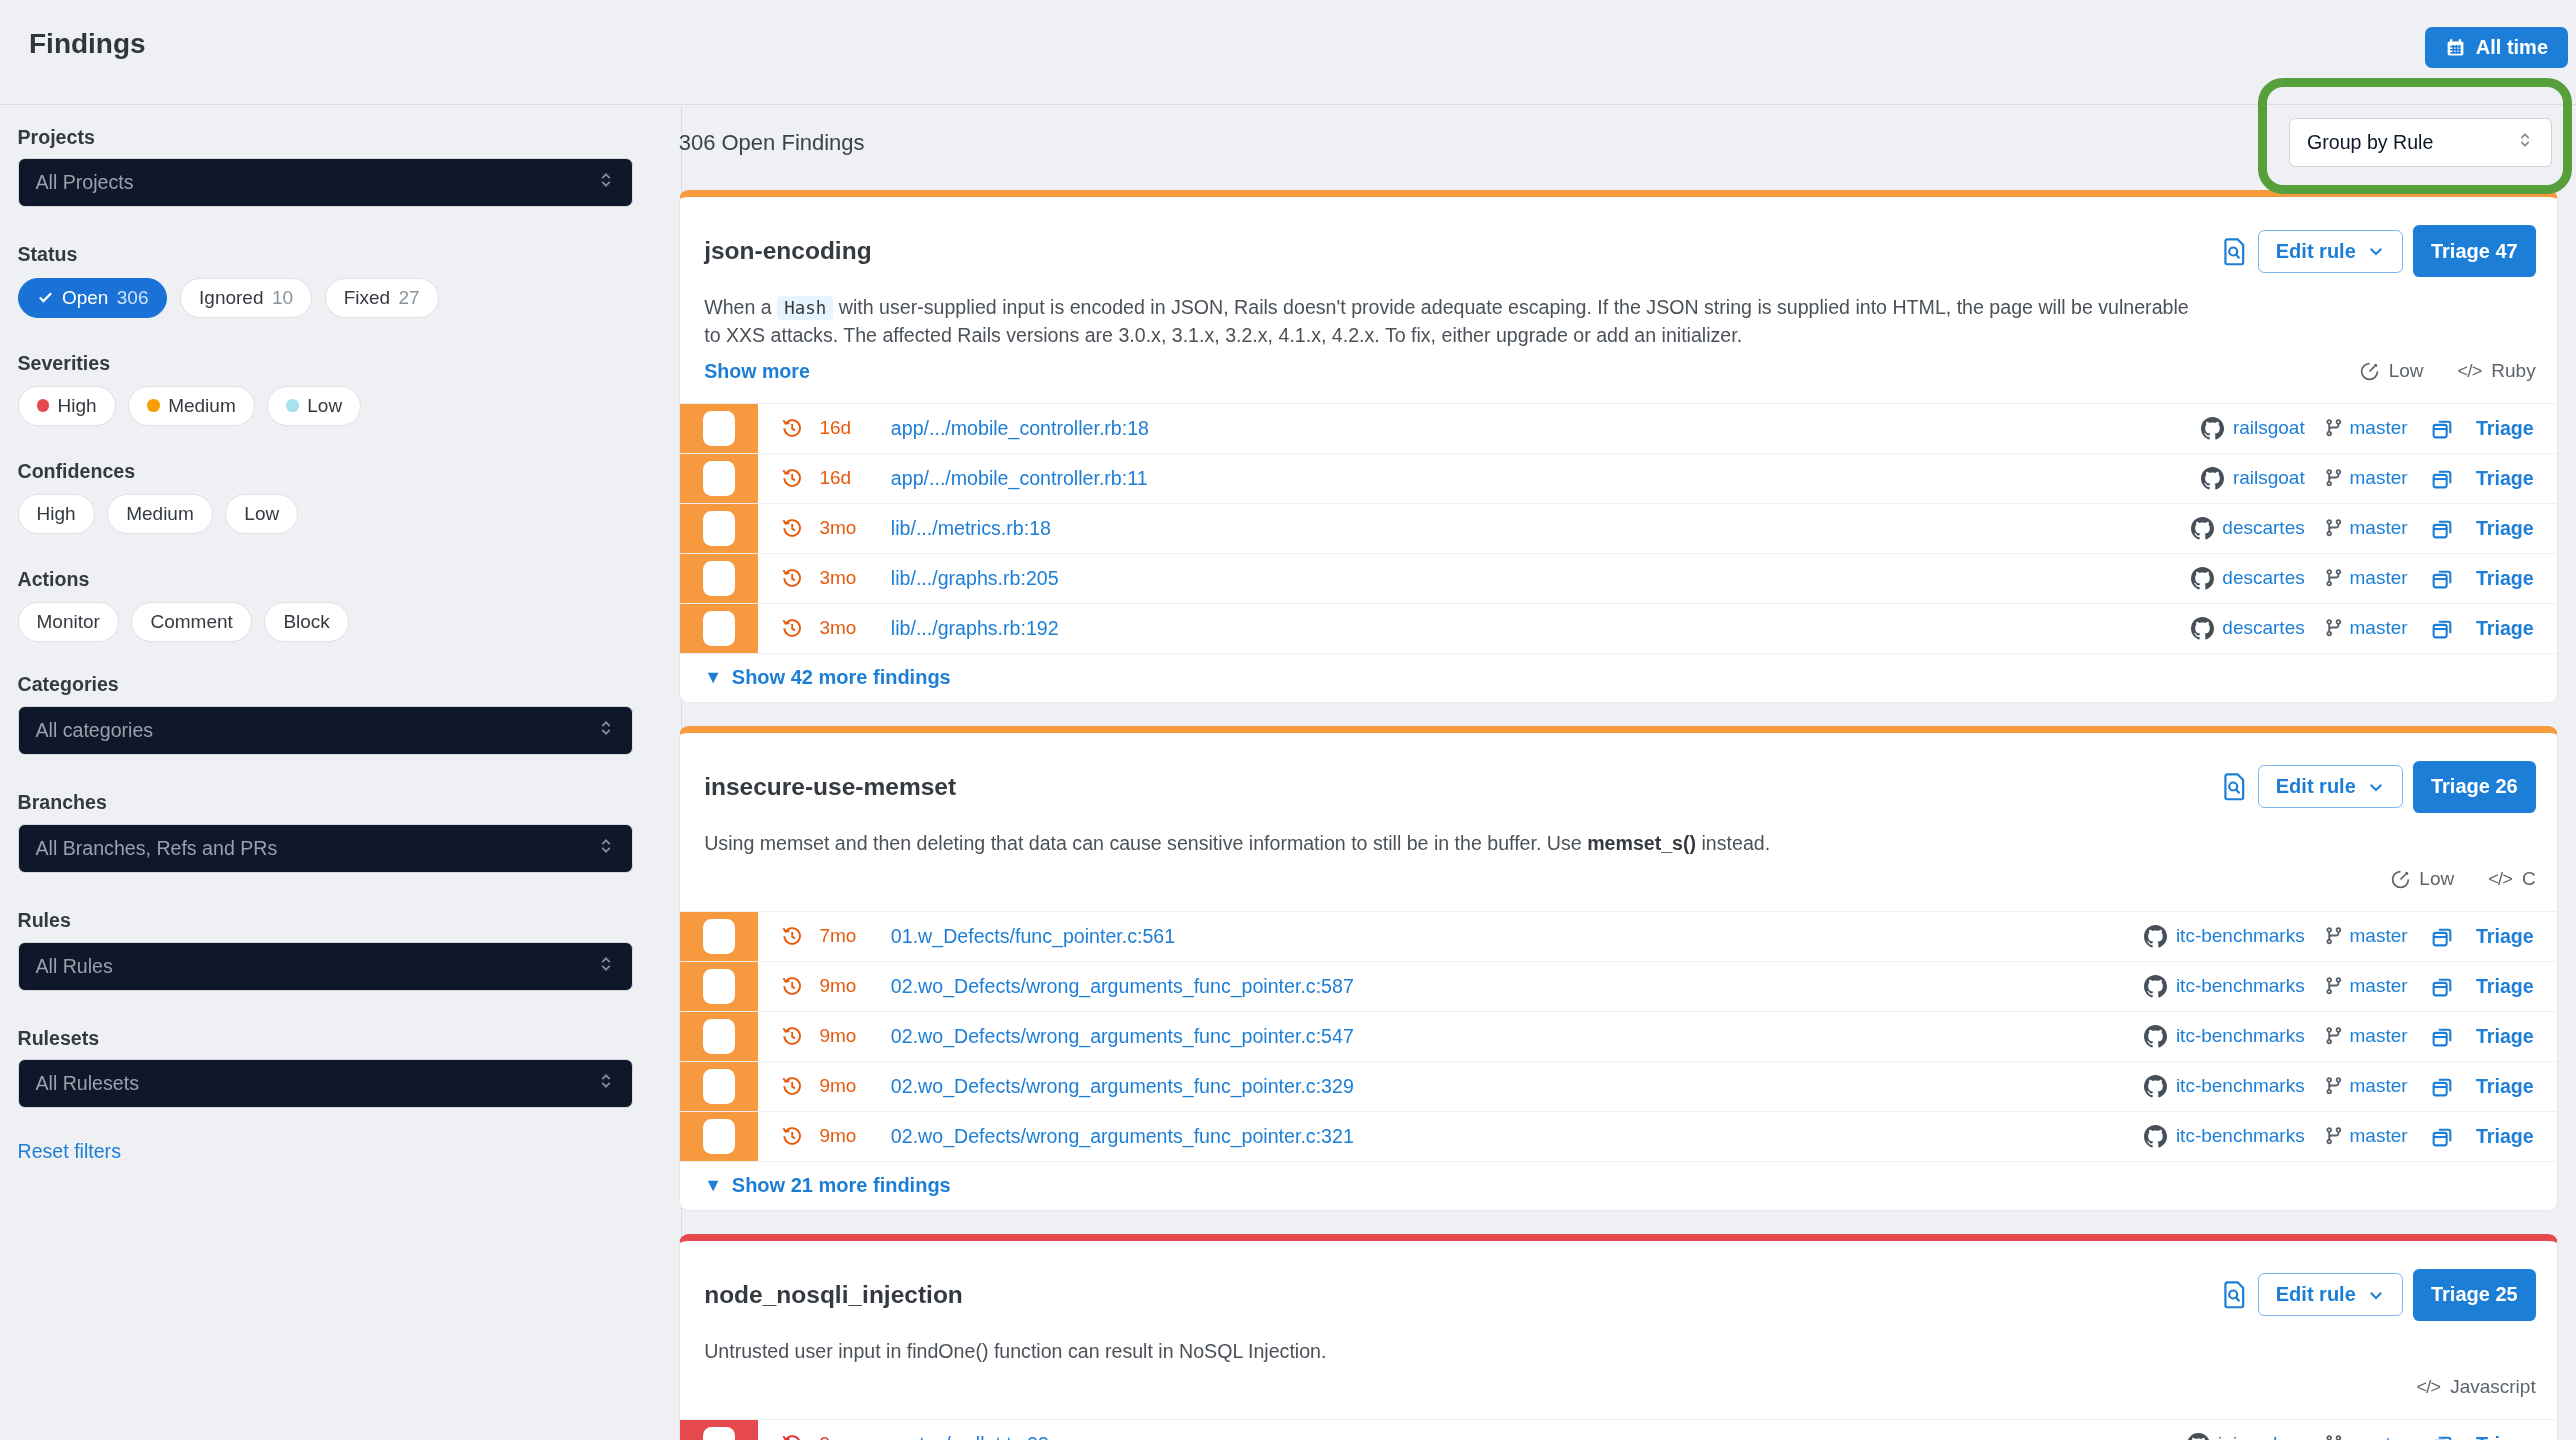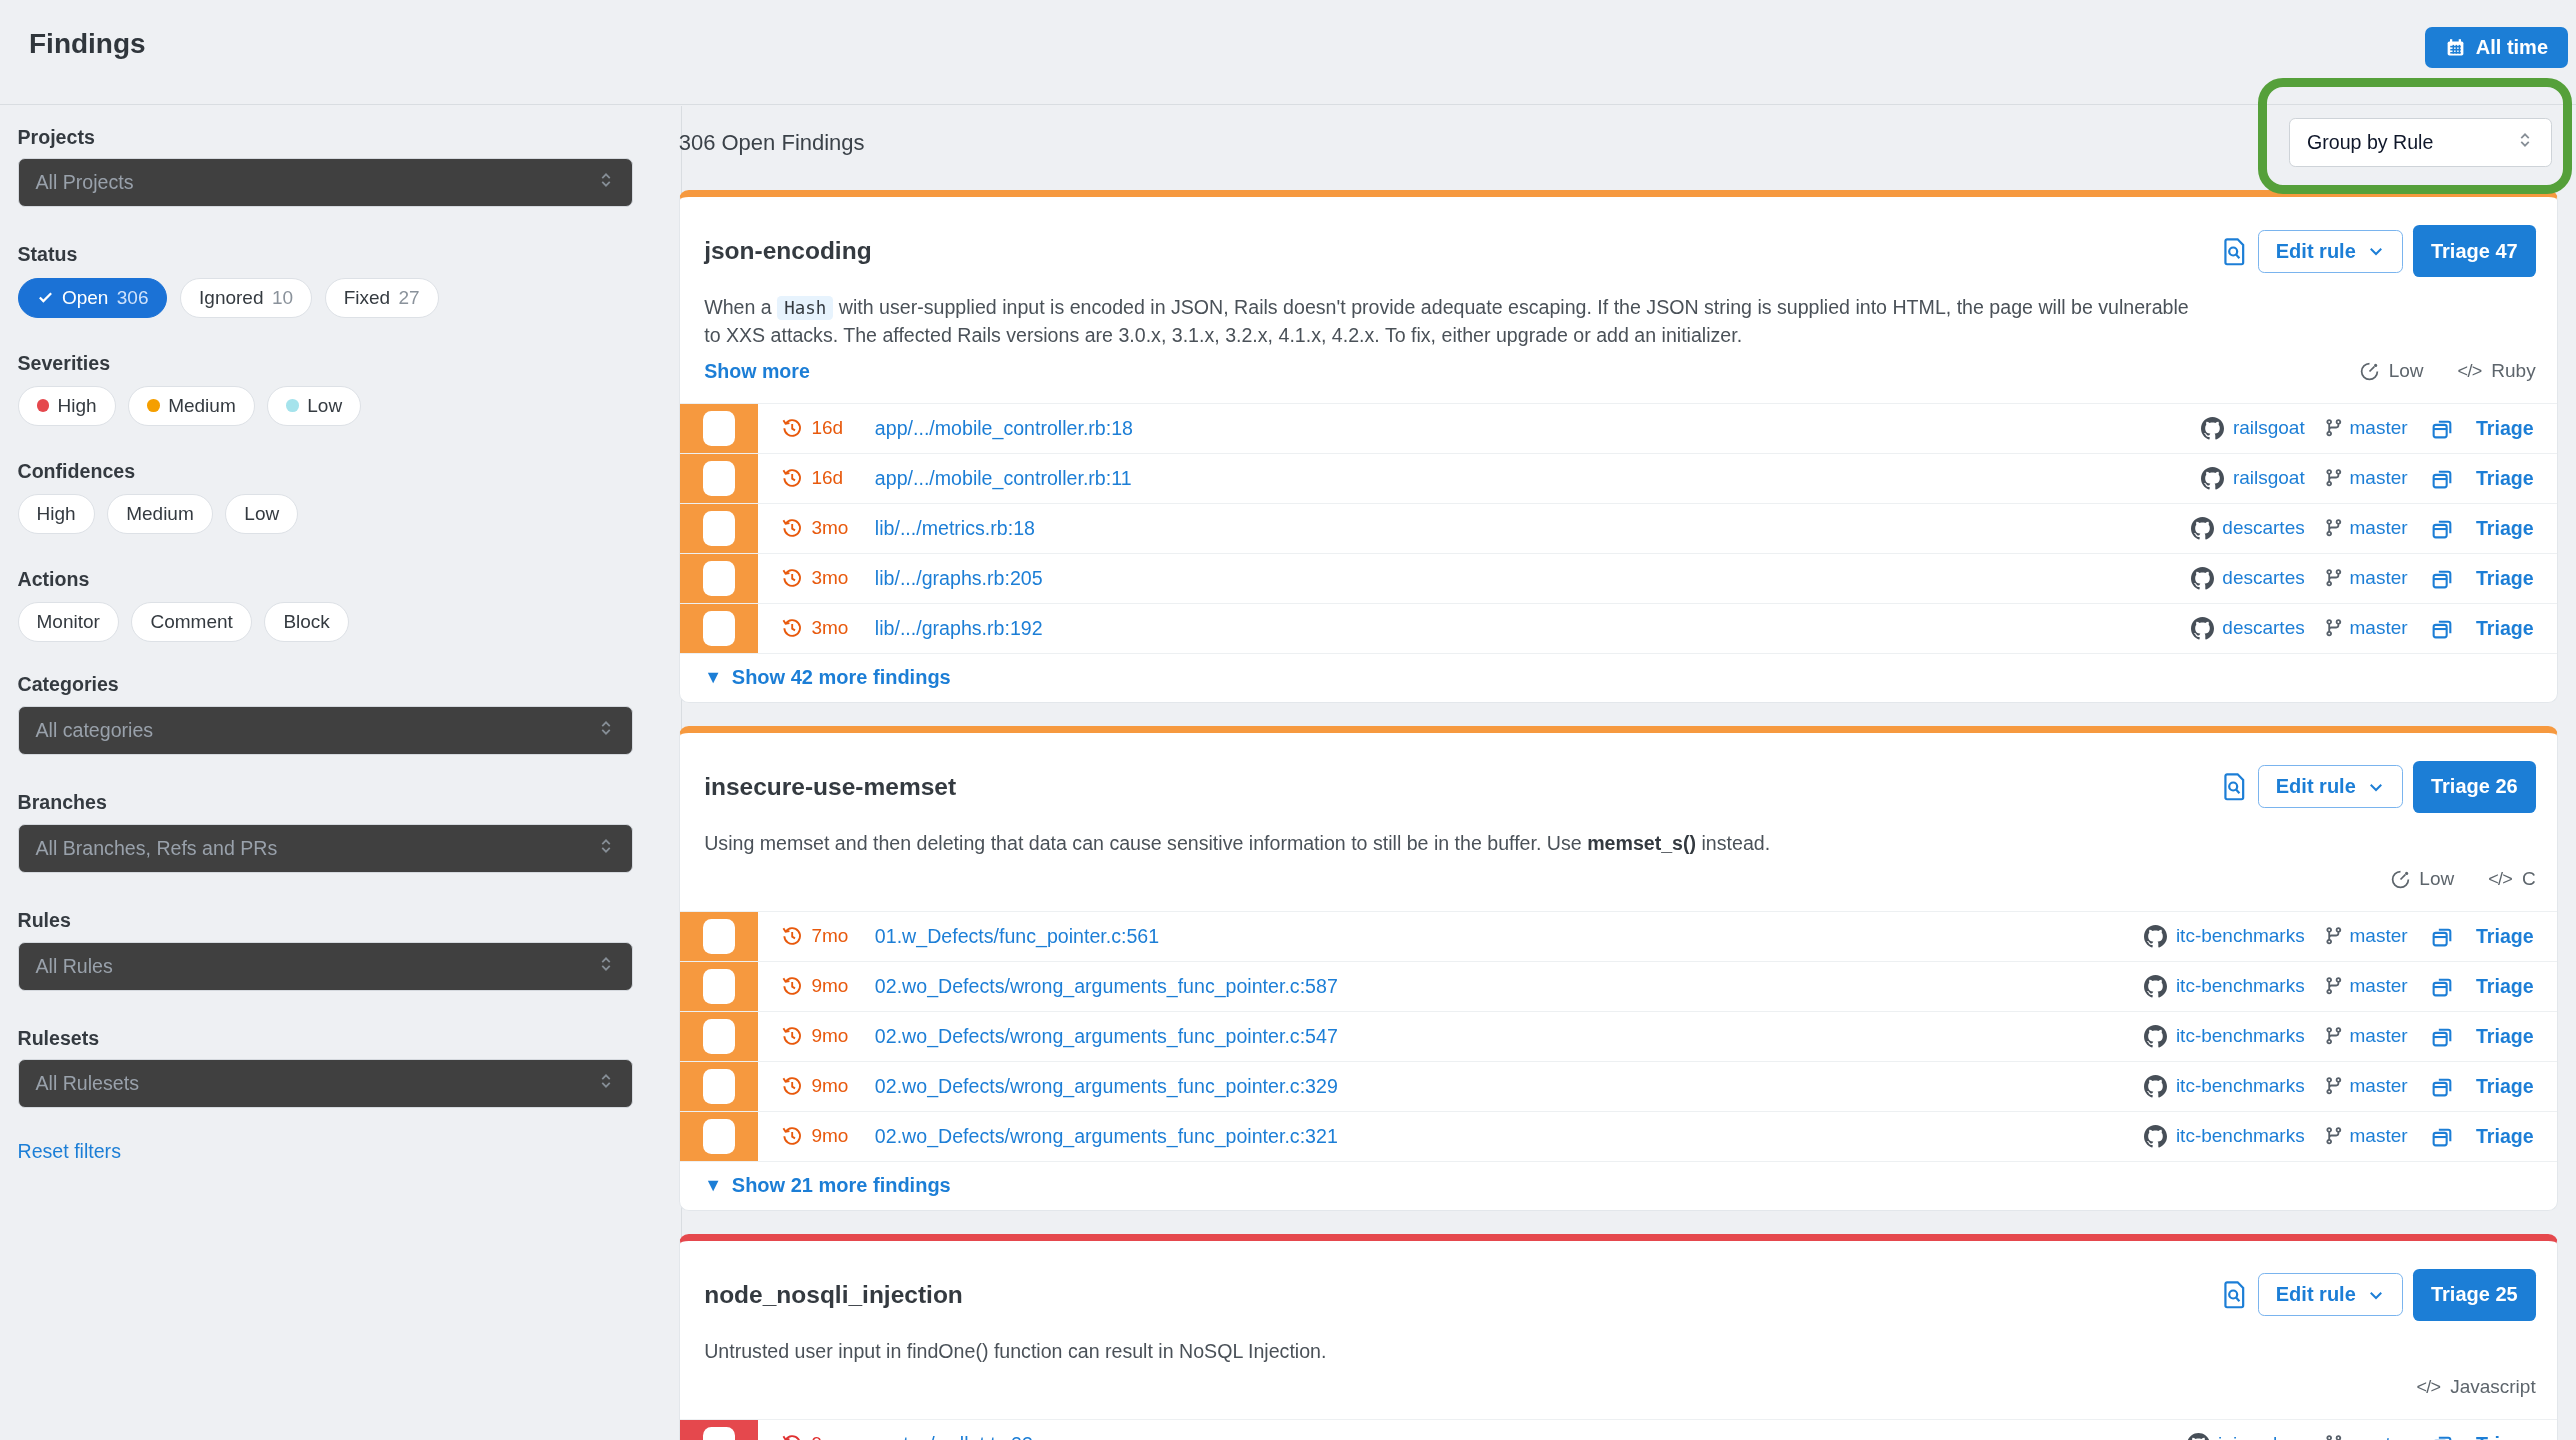--- a/index.html
+++ b/index.html
@@ -19,21 +19,21 @@
   .all-time-btn { position: absolute; right: 8.4px; top: 26.6px; height: 41px;
     background: var(--accent-blue); color: #fff; border: none; border-radius: 7px;
     font-size: 20px; font-weight: bold; display: flex; align-items: center; gap: 9.8px;
     padding: 0 19.6px; cursor: pointer; font-family: inherit; }
 
   
   .sidebar { position: absolute; top: 106px; left: 0; width: 682px; bottom: 0;
              border-right: 1.4px solid var(--border); padding: 19.6px 0 0 17.5px; }
   .filter-group { margin-bottom: 36px; }
   .filter-label { font-size: 19.6px; font-weight: bold; color: #343a40; margin-bottom: 9.8px; }
-  .select-box { width: 615px; height: 49px; background: #404040; border: 1.4px solid #d5d9de;
+  .select-box { width: 615px; height: 49px; background: #0f172a; border: 1.4px solid #d5d9de;
     border-radius: 7px; display: flex; align-items: center; padding: 0 17px;
     font-size: 19.6px; color: #99a1ab; cursor: pointer; }
   .select-box .updown { margin-left: auto; color: #868e96; }
   .pill-row { display: flex; gap: 12.6px; margin-top: 11.2px; }
   .pill { height: 40px; border-radius: 21px; background: #fff; border: 1.4px solid #dde1e6;
     display: flex; align-items: center; gap: 8.4px; padding: 0 18px; font-size: 19px;
     color: #343a40; cursor: pointer; font-family: inherit; }
   .pill .count { color: #8a929b; }
   .pill-active { background: #1b72d6; border-color: #1b72d6; color: #fff; }
   .pill-active .count { color: #cfe2fb; }
@@ -75,21 +75,21 @@
   .show-more { font-size: 19.6px; font-weight: bold; color: var(--link-blue); }
   .meta { margin-left: auto; display: flex; align-items: center; color: #5d656c; font-size: 19px; }
   .meta .conf { display: flex; align-items: center; gap: 8.4px; }
   .meta .lang { display: flex; align-items: center; gap: 9.8px; margin-left: 34px; }
   .meta .code-glyph { font-size: 18px; letter-spacing: -0.7px; color: #5d656c; }
 
   .rows { margin-top: 18px; border-top: 0.7px solid var(--row-sep); }
   .frow { display: flex; align-items: stretch; height: 50px; border-bottom: 0.7px solid var(--row-sep); }
   .row-bar { width: 78px; display: flex; align-items: center; justify-content: center; }
   .checkbox { width: 32px; height: 35px; background: #fff; border-radius: 8.4px; cursor: pointer; }
-  .row-main { flex: 1; display: flex; align-items: center; padding-left: 23px; }
+  .row-main { flex: 1; display: flex; align-items: center; padding-left: 23px; gap: 8px; }
   .history-icon { width: 22.4px; height: 22.4px; flex: none; }
   .age { margin-left: 8.4px; min-width: 55px; font-size: 19px; }
   .path-link { margin-left: 8.4px; font-size: 19.6px; color: var(--link-blue); }
   .row-right { display: flex; align-items: center; padding-right: 23px; font-size: 19px; }
   .gh-icon { color: #474f58; display: flex; }
   .repo-link { margin-left: 8.4px; color: var(--link-blue); }
   .branch-icon { margin-left: 19.6px; color: #57606a; display: flex; }
   .branch-link { margin-left: 5.6px; color: var(--link-blue); }
   .win-icon { margin-left: 22.4px; color: var(--accent-blue); display: flex; cursor: pointer; }
   .triage-link { margin-left: 21px; font-weight: bold; color: var(--link-blue); font-size: 19.6px; }

